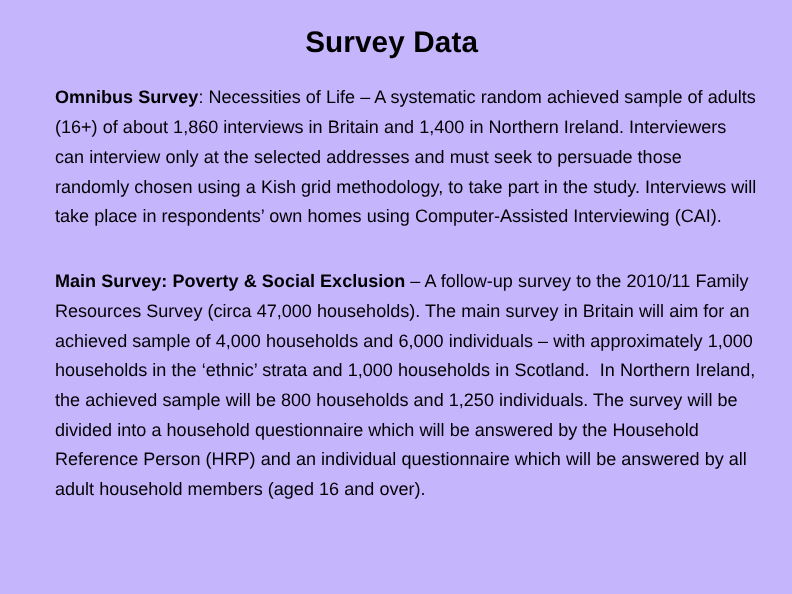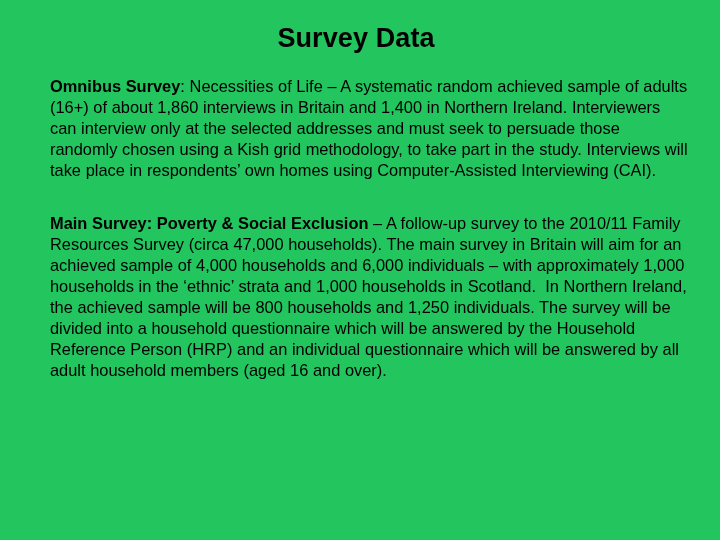--- a/index.html
+++ b/index.html
@@ -11,21 +11,21 @@
     height: 540px;
     background: #ffffff;
     font-family: "Liberation Sans", sans-serif;
     color: #000000;
     overflow: hidden;
   }
   .slide {
     position: relative;
     width: 720px;
     height: 540px;
-    background: #22c55e;
+    background: #c4b5fd;
     box-sizing: border-box;
   }
   .slide-title {
     position: absolute;
     left: 0;
     top: 22px;
     width: 712px;
     text-align: center;
     font-size: 27px;
     font-weight: bold;
@@ -35,21 +35,21 @@
     white-space: pre;
   }
   .body-block {
     position: absolute;
     left: 50px;
     top: 76px;
     width: 640px;
   }
   .para {
     font-size: 16.4px;
-    line-height: 21px;
+    line-height: 27px;
     color: #000000;
     text-align: left;
     margin: 0;
     white-space: pre-wrap;
     word-spacing: 0.1px;
   }
   .para + .para {
     margin-top: 32px;
   }
   .bold {

